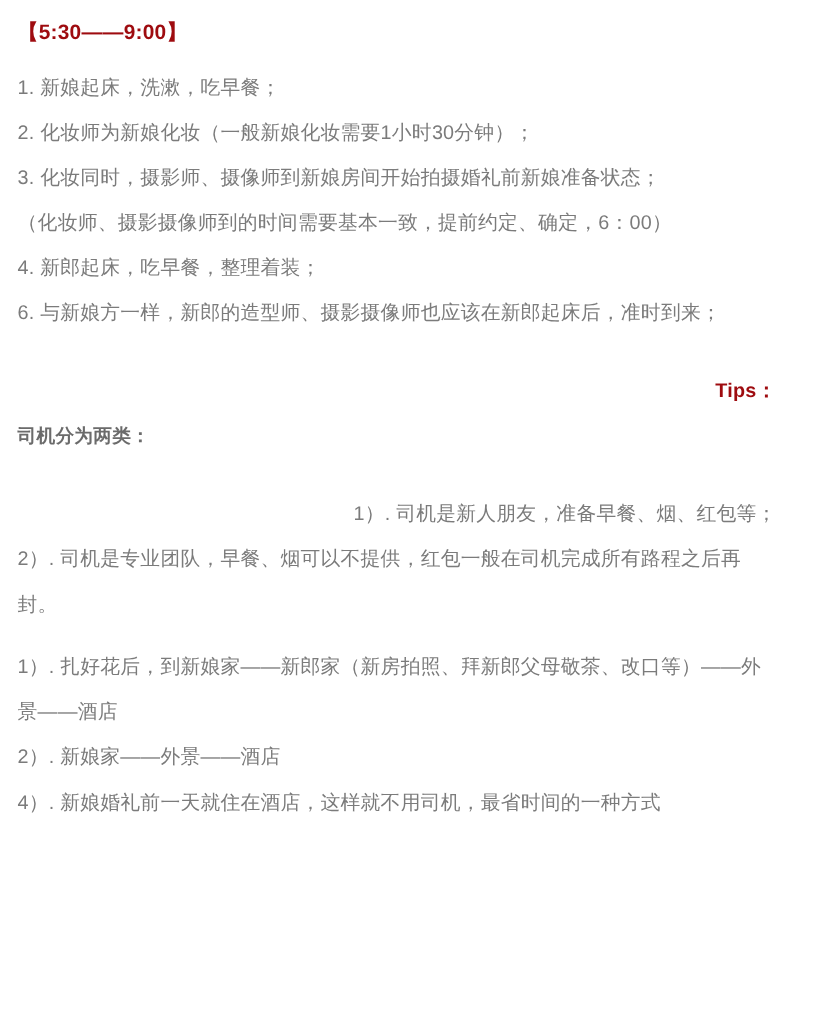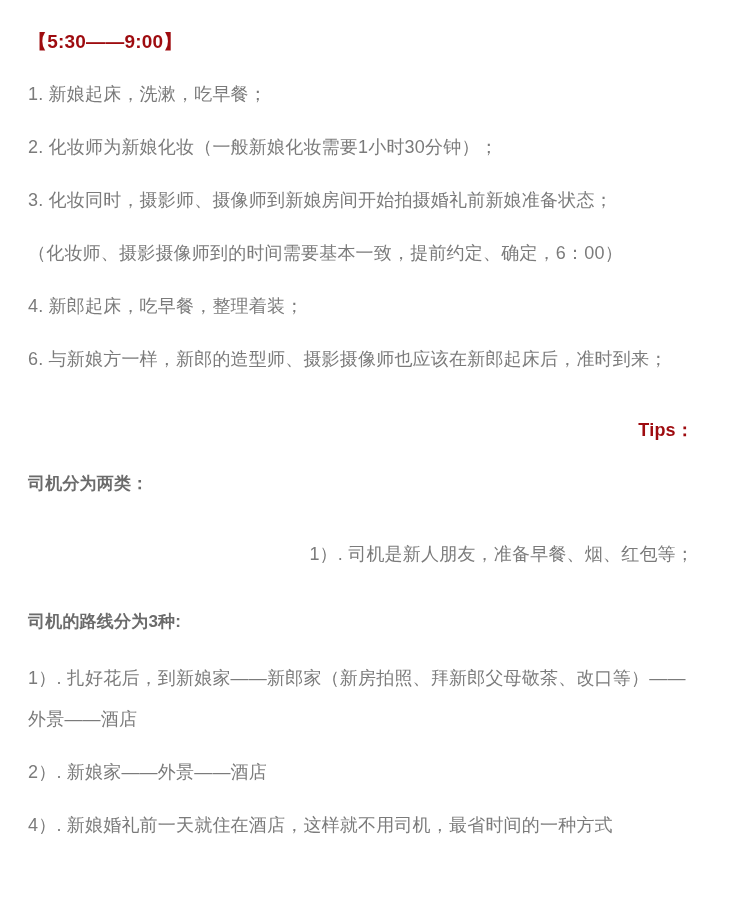--- a/index.html
+++ b/index.html
@@ -12,21 +12,21 @@
     height: 917px;
     overflow: hidden;
     font-family: "Liberation Sans", "DejaVu Sans", sans-serif;
   }
   .doc {
     box-sizing: border-box;
     width: 750px;
     padding: 9px 44px 20px 16px;
   }
   .doc p {
-    margin: 12px;
+    margin: 0;
     font-size: 18px;
     line-height: 41px;
     color: #7b7b7b;
     letter-spacing: 0.2px;
     word-break: break-all;
   }
   .doc-title {
     color: #9e0b0f !important;
     font-weight: bold;
     font-size: 19px !important;
@@ -55,18 +55,18 @@
   <p>2. 化妆师为新娘化妆（一般新娘化妆需要1小时30分钟）；</p>
   <p>3. 化妆同时，摄影师、摄像师到新娘房间开始拍摄婚礼前新娘准备状态；</p>
   <p>（化妆师、摄影摄像师到的时间需要基本一致，提前约定、确定，6：00）</p>
   <p>4. 新郎起床，吃早餐，整理着装；</p>
   <p>6. 与新娘方一样，新郎的造型师、摄影摄像师也应该在新郎起床后，准时到来；</p>
 
   <p class="tips-title mt-lg">Tips：</p>
 
   <p class="subhead">司机分为两类：</p>
   <p class="mt-lg">1）. 司机是新人朋友，准备早餐、烟、红包等；</p>
+  <p>2）. 司机是专业团队，早餐、烟可以不提供，红包一般在司机完成所有路程之后再封。</p>
 
-  <p class="subhead mt-md">司机的路线分为3种:</p>
   <p class="mt-sm">1）. 扎好花后，到新娘家——新郎家（新房拍照、拜新郎父母敬茶、改口等）——外景——酒店</p>
   <p>2）. 新娘家——外景——酒店</p>
   <p>4）. 新娘婚礼前一天就住在酒店，这样就不用司机，最省时间的一种方式</p>
 </div>
 
 </body></html>

